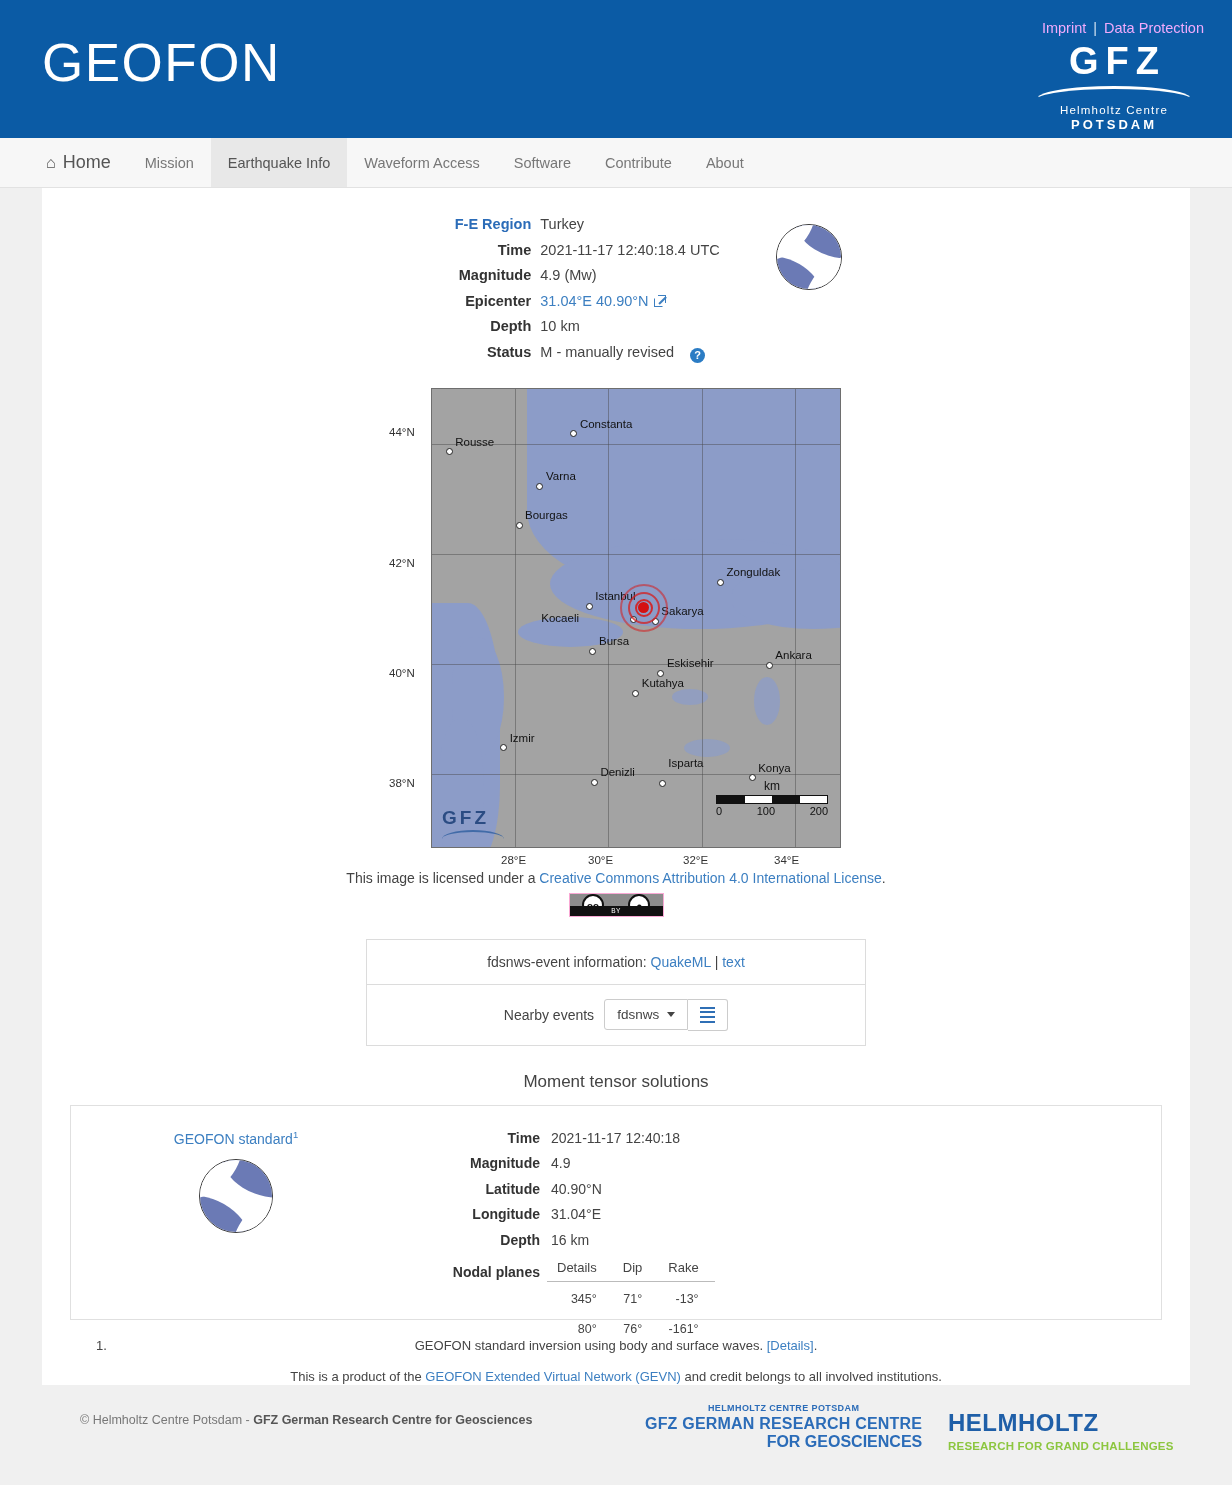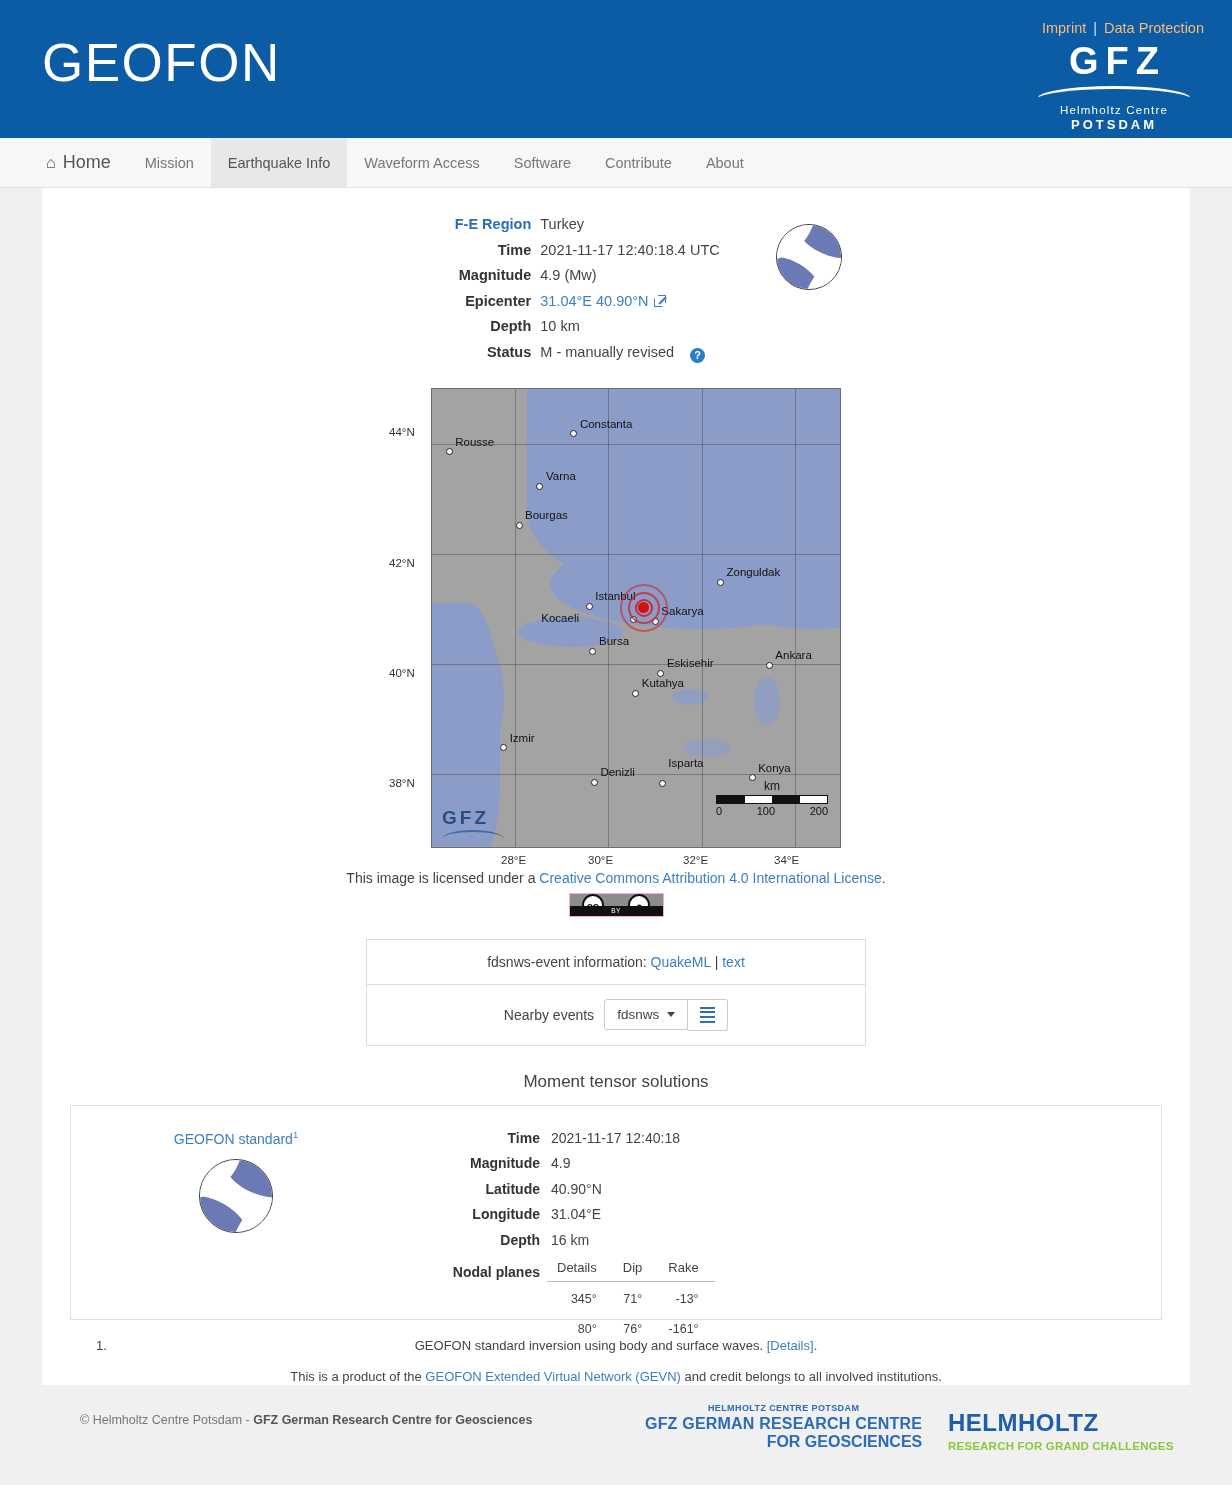--- a/index.html
+++ b/index.html
@@ -11,21 +11,21 @@
     font-size:14px; color:#333;
     overflow:hidden;
   }
 
   
   .header { position:relative; height:138px; background:#0b5ba5; }
   .toplinks {
     position:absolute; top:20px; right:28px;
     color:#ffffff; font-size:14.5px;
   }
-  .toplinks a { color:#fdba74; text-decoration:none; }
+  .toplinks a { color:#f0abfc; text-decoration:none; }
   .toplinks .sep { padding:0 7px; color:#cfe0f0; }
   .brand {
     position:absolute; left:42px; top:36px;
     color:#ffffff; font-size:53px; letter-spacing:1.5px;
     font-weight:400; line-height:1;
   }
   .gfzlogo { position:absolute; right:32px; top:42px; width:172px; text-align:center; color:#fff; }
   .gfzlogo .gfz-big {
     font-size:38px; font-weight:bold; letter-spacing:7px;
     line-height:1; padding-left:7px;

